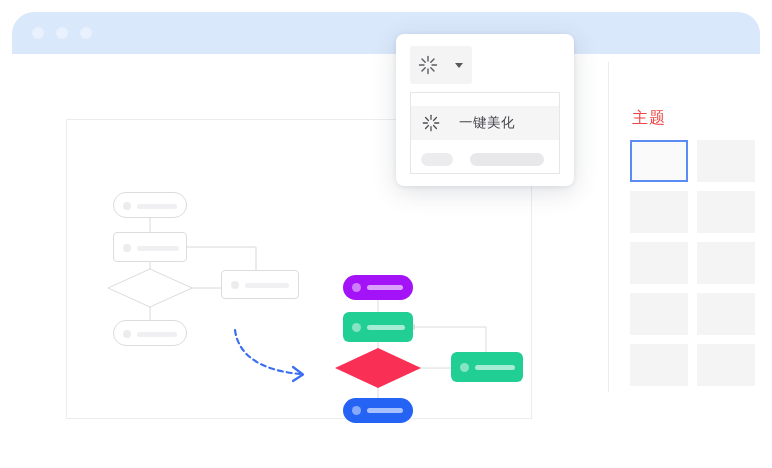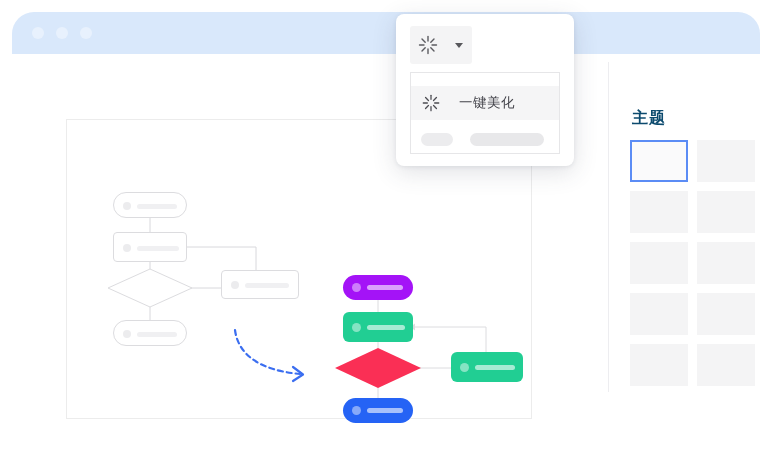--- a/index.html
+++ b/index.html
@@ -54,21 +54,21 @@
   .c-bullet{background:rgba(255,255,255,.45);}
   .c-bar{background:rgba(255,255,255,.6);}
 
   .diamond-wrap{position:absolute;}
   .diamond-shape{position:absolute;inset:0;}
 
   svg{display:block;overflow:visible;}
 
   
   .popover{
-    position:absolute;left:396px;top:14px;width:178px;height:152px;
+    position:absolute;left:396px;top:34px;width:178px;height:152px;
     background:#ffffff;border-radius:8px;
     box-shadow:0 6px 24px rgba(60,70,90,.16), 0 1px 4px rgba(60,70,90,.10);
   }
   .dd-button{
     position:absolute;left:14px;top:12px;width:62px;height:38px;
     background:#f4f4f5;border-radius:3px;
     display:flex;align-items:center;justify-content:space-between;
     padding:0 9px 0 7px;box-sizing:border-box;cursor:pointer;
   }
   .caret{width:0;height:0;border-left:4.5px solid transparent;border-right:4.5px solid transparent;border-top:5px solid #58585c;}
@@ -80,21 +80,21 @@
     position:absolute;left:0;top:13px;width:148px;height:34px;
     background:#f5f5f6;display:flex;align-items:center;padding-left:10px;box-sizing:border-box;cursor:pointer;
   }
   .dd-item-label{margin-left:18px;font-size:13.5px;color:#43434a;letter-spacing:.5px;line-height:1;}
   .dd-ghost{position:absolute;left:0;top:53px;width:148px;height:26px;display:flex;align-items:center;padding-left:10px;box-sizing:border-box;}
   .ghost-pill-s{width:32px;height:13px;border-radius:7px;background:#ececee;}
   .ghost-pill-l{width:74px;height:13px;border-radius:7px;background:#e8e8ea;margin-left:17px;}
 
   
   .theme-panel{position:absolute;left:618px;top:56px;width:120px;}
-  .theme-title{font-size:16px;font-weight:bold;color:#0c4a6e;letter-spacing:1px;line-height:1;margin:0 0 14px 2px;}
+  .theme-title{font-size:16px;font-weight:normal;color:#ef4444;letter-spacing:1px;line-height:1;margin:0 0 14px 2px;}
   .theme-grid{display:grid;grid-template-columns:58px 58px;grid-auto-rows:42px;gap:9px 9px;}
   .swatch{background:#f4f4f5;border:1px solid transparent;box-sizing:border-box;cursor:pointer;}
   .swatch.selected{background:#fafafb;border:2px solid #5b8cf5;}
 </style>
 </head>
 <body>
 
 <div id="stage">
 
   <div class="app-window">

